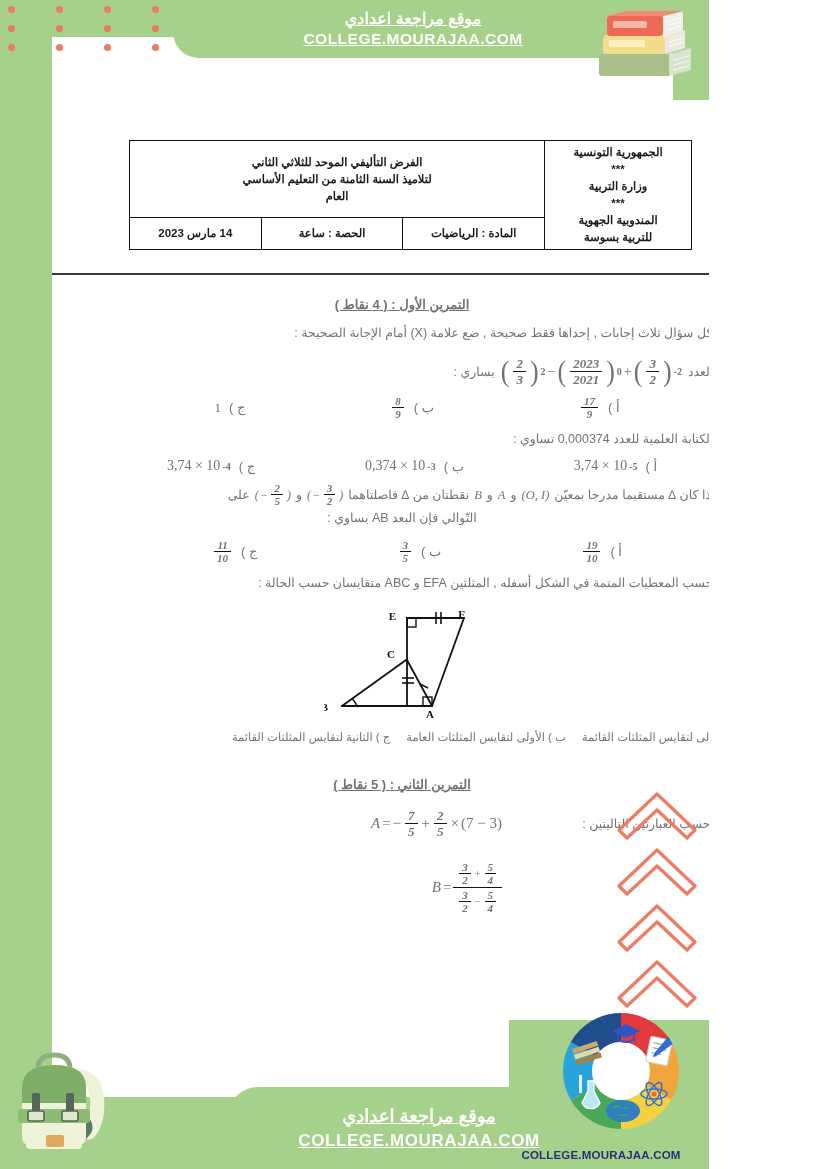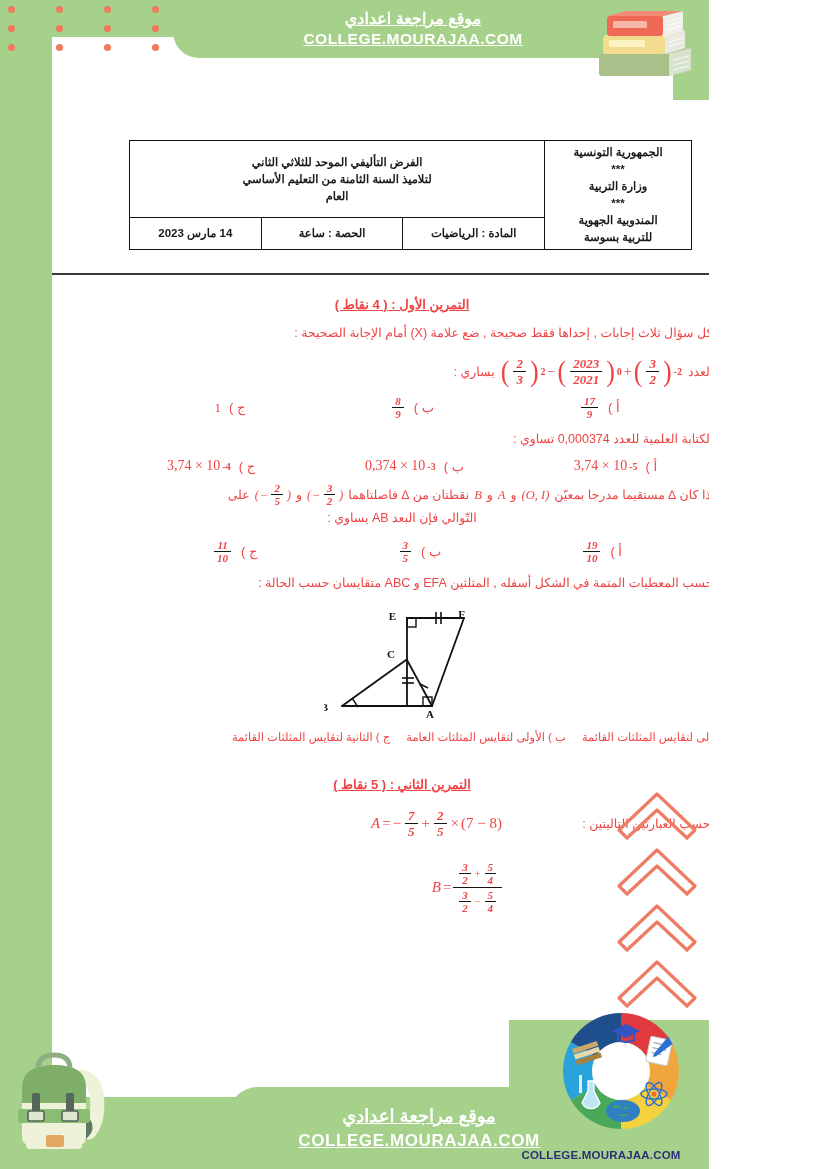--- a/index.html
+++ b/index.html
@@ -156,21 +156,21 @@
   .rule-line {
     position: absolute; left: 0; top: 173px; width: 700px;
     border-top: 2px solid #3a3a3a;
   }
 
   .doc-body {
     position: absolute; left: 0; top: 190px;
     width: 700px;
     direction: rtl;
     font-size: 12.5px;
-    color: #ef4444;
+    color: #737373;
   }
   .ex-title {
     font-weight: bold; font-size: 13px;
     text-decoration: underline;
     text-align: center;
     margin-right: 0;
   }
   .line-r { text-align: right; padding-right: 18px; line-height: 22px; }
   .line-c { text-align: center; line-height: 22px; }
   .opts {
@@ -607,21 +607,21 @@
             <span class="frac big">
                 <span class="num">7</span>
                 <span class="den">5</span>
               </span>
             <span style="font-style:normal">+</span>
             <span class="frac big">
                 <span class="num">2</span>
                 <span class="den">5</span>
               </span>
             <span style="font-style:normal">×</span>
-            <span style="font-style:normal">(7 − 8)</span>
+            <span style="font-style:normal">(7 − 3)</span>
           </div>
         </div>
 
         <div class="expr-row" style="margin-top:22px;">
           <div class="expr-label"></div>
           <div class="expr-math mathline" style="font-size:15px;">
             <span>B</span>
             <span style="font-style:normal">=</span>
             <span style="display:inline-flex; flex-direction:column; align-items:center; font-size:10px; line-height:11px;">
               <span style="display:inline-flex; align-items:center; border-bottom:1.3px solid #141414; padding:0 4px 1px 4px; gap:2px;">

